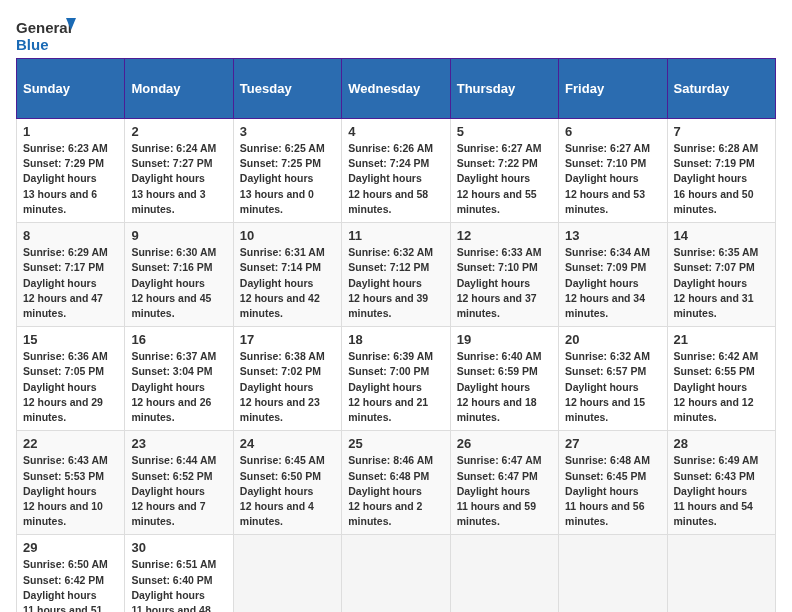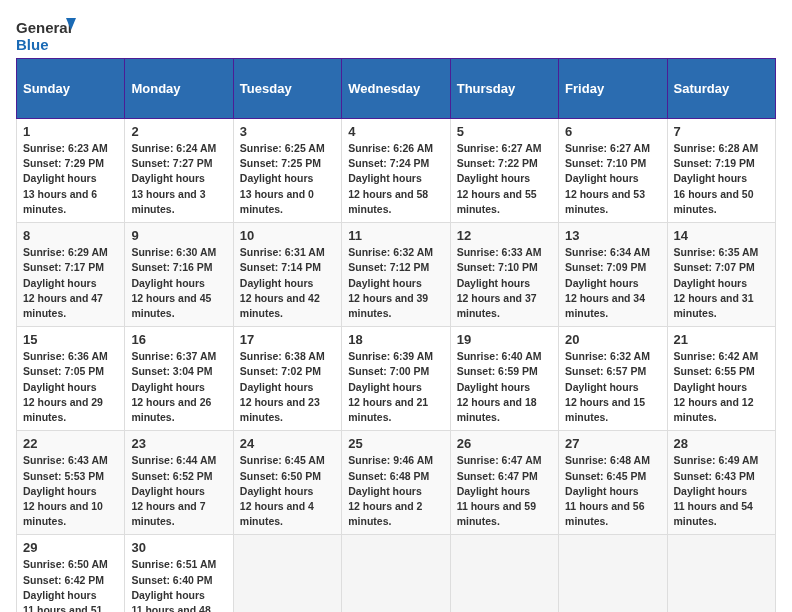--- a/index.html
+++ b/index.html
@@ -330,21 +330,21 @@
         <div class="day-info">
           <span>Sunrise: 6:45 AM</span><br>
           <span>Sunset: 6:50 PM</span><br>
           <span>Daylight hours</span><br>
           <span>12 hours and 4 minutes.</span>
         </div>
       </td>
         <td>
         <span class="day-number">25</span>
         <div class="day-info">
-          <span>Sunrise: 9:46 AM</span><br>
+          <span>Sunrise: 8:46 AM</span><br>
           <span>Sunset: 6:48 PM</span><br>
           <span>Daylight hours</span><br>
           <span>12 hours and 2 minutes.</span>
         </div>
       </td>
         <td>
         <span class="day-number">26</span>
         <div class="day-info">
           <span>Sunrise: 6:47 AM</span><br>
           <span>Sunset: 6:47 PM</span><br>

